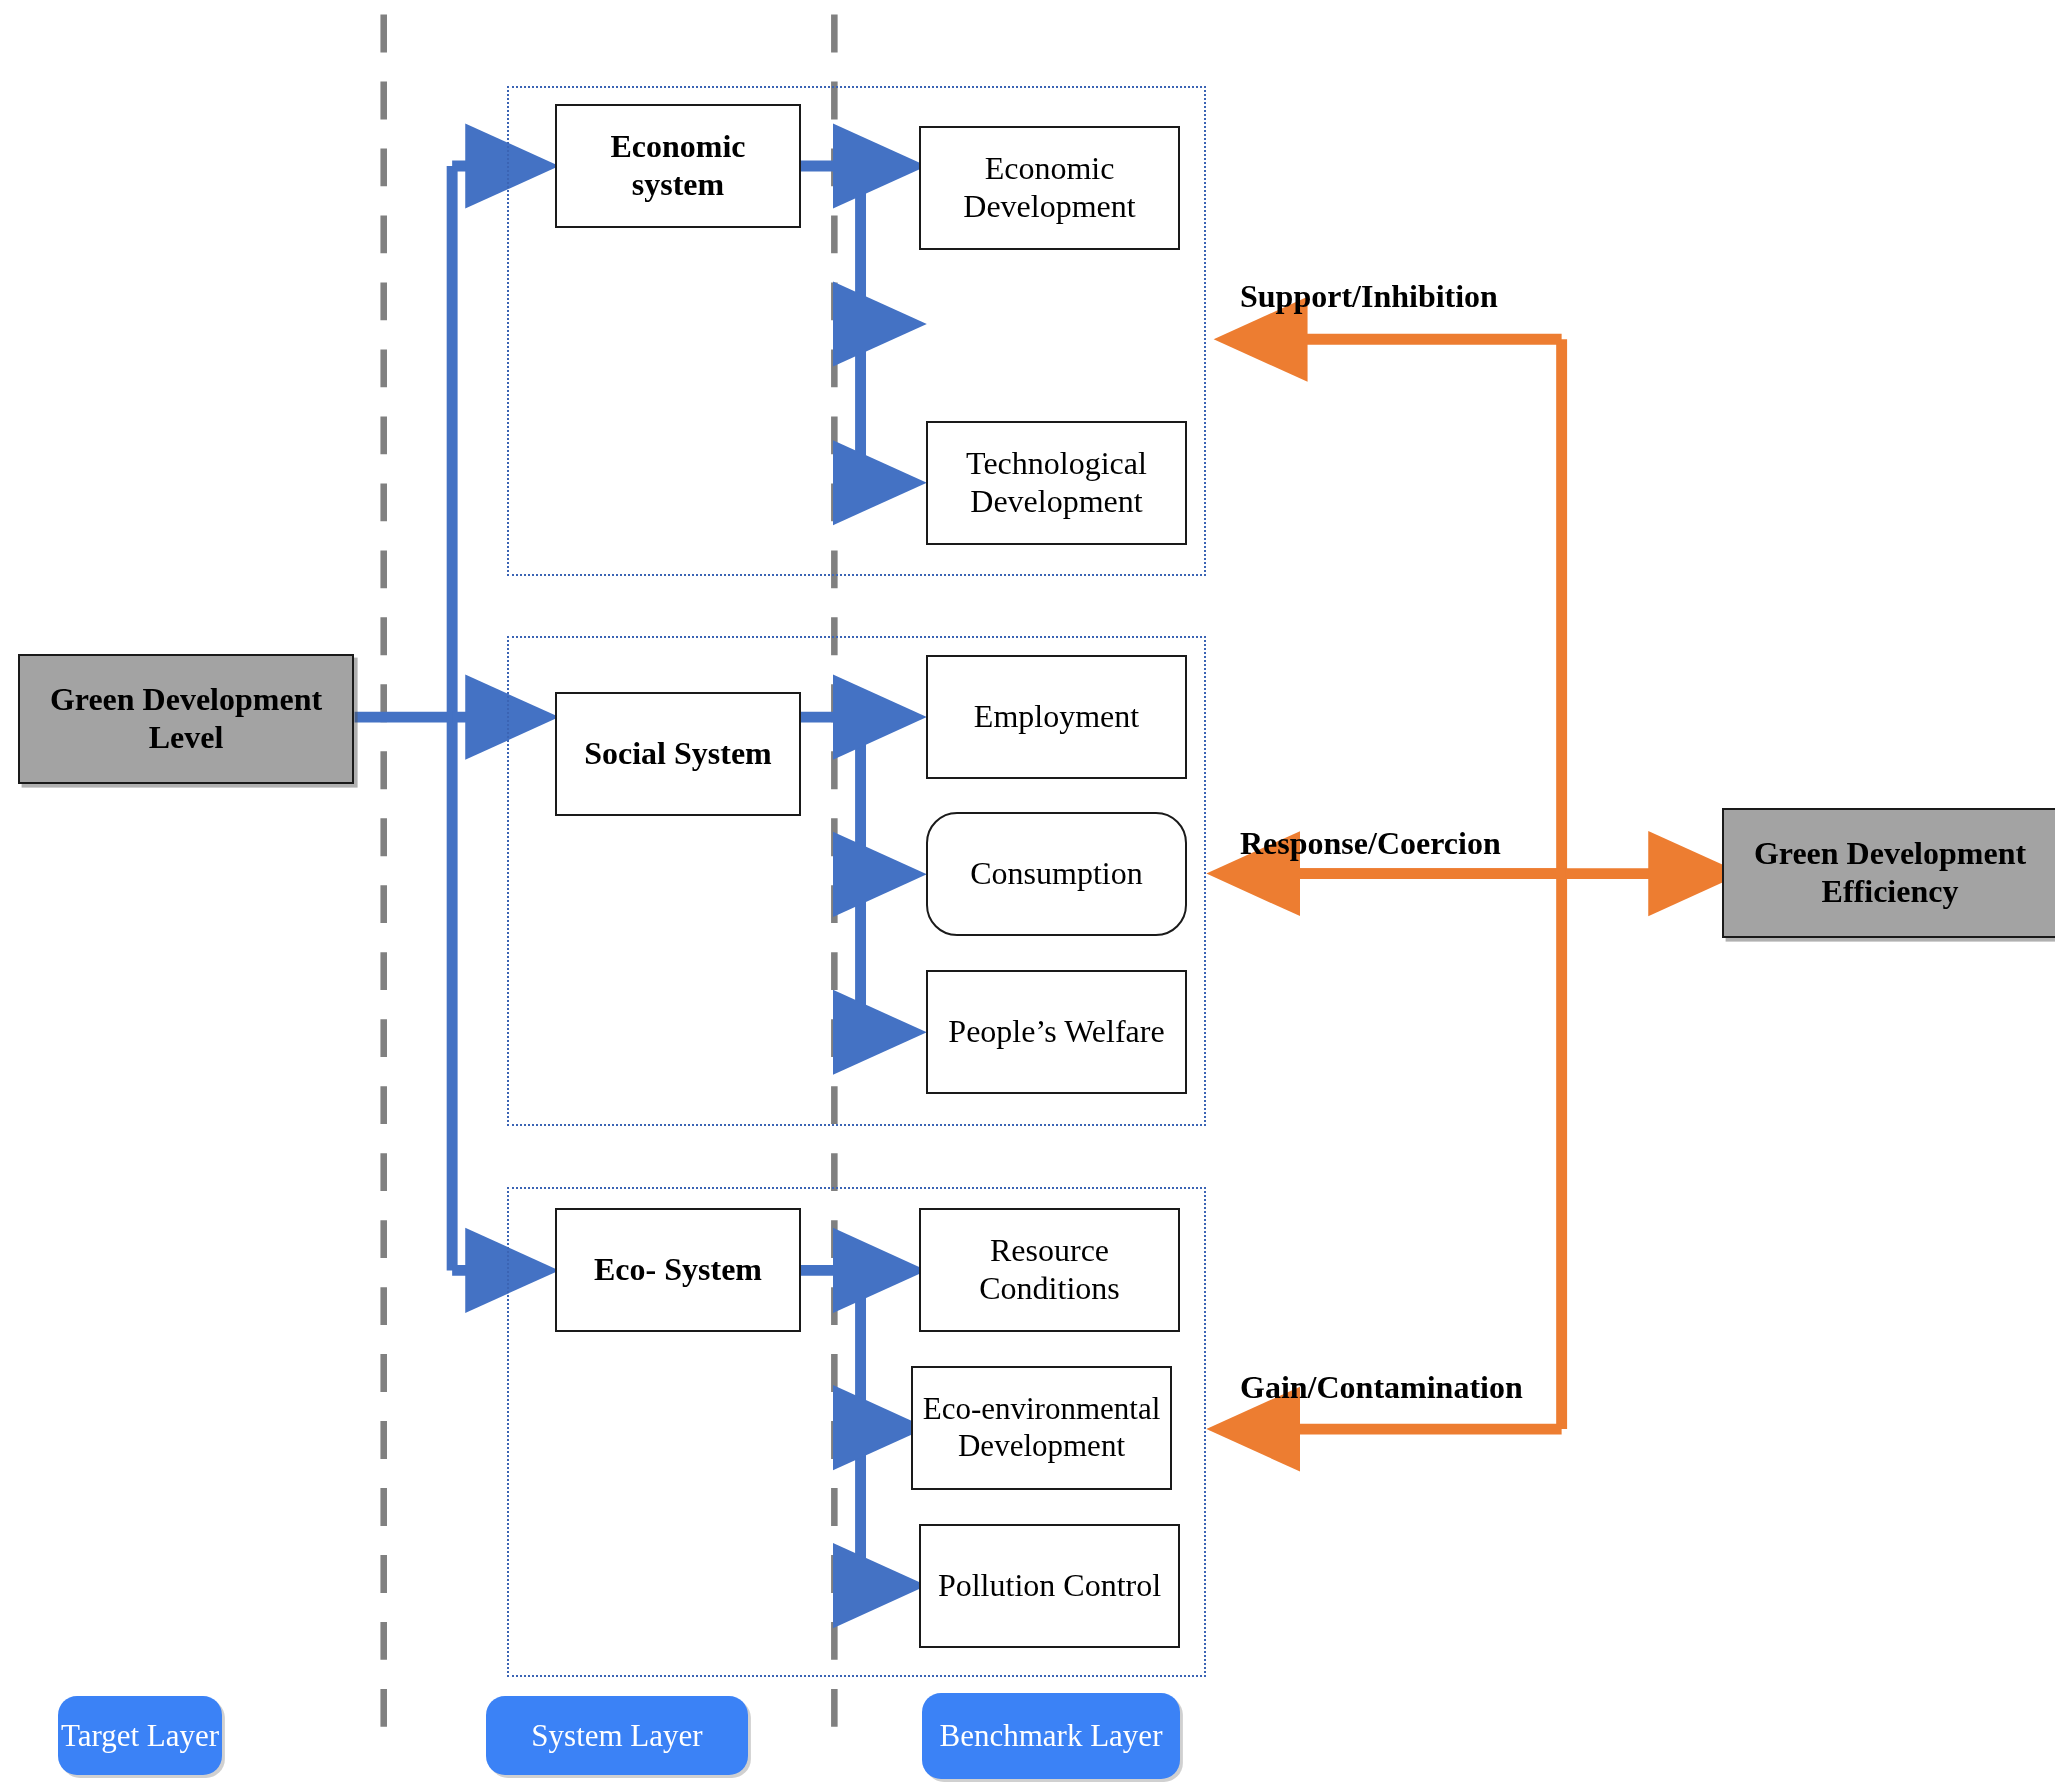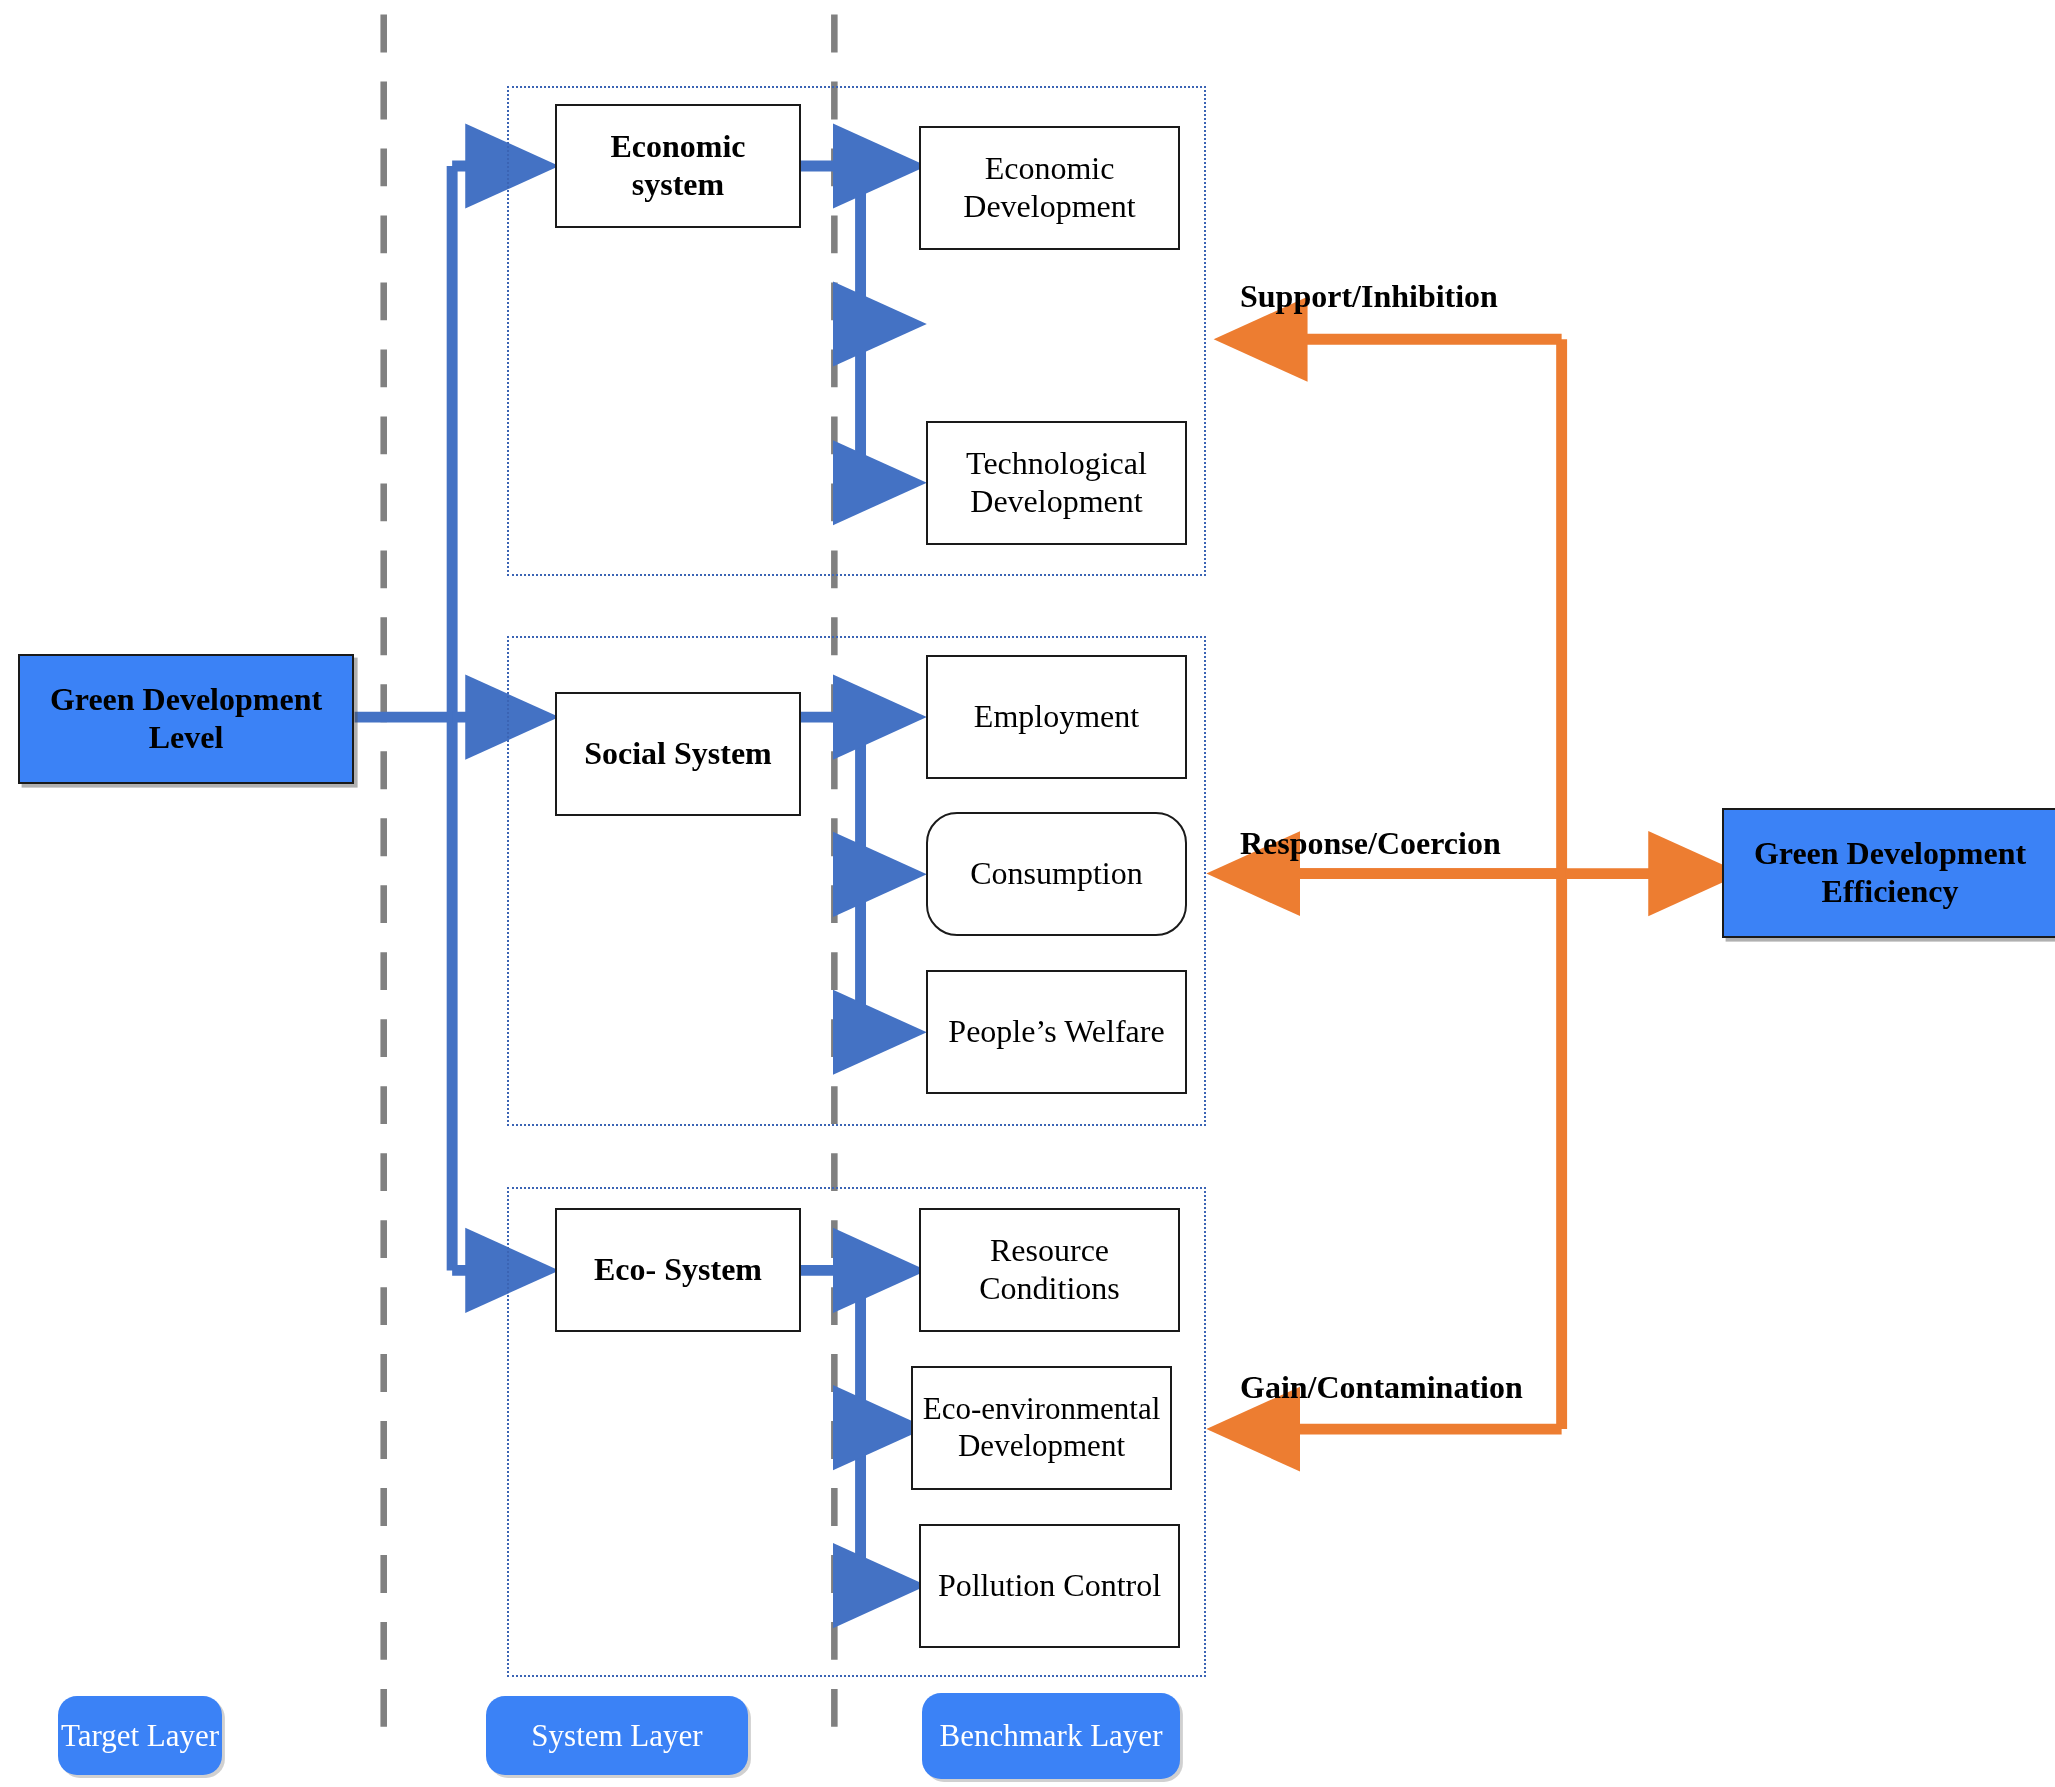--- a/index.html
+++ b/index.html
@@ -40,21 +40,21 @@
   .plain-box {
     background: #ffffff;
     border: 2.9px solid #1a1a1a;
     color: #000000;
     font-size: 32px;
   }
   .plain-box.bold {
     font-weight: bold;
   }
   .green-box {
-    background: #3b82f6;
+    background: #a3a3a3;
     border: 2.9px solid #1a1a1a;
     color: #000000;
     font-weight: bold;
     font-size: 32px;
     box-shadow: 3.6px 3.6px 0 rgba(80,80,80,0.45);
   }
   .layer-pill {
     position: absolute;
     box-sizing: border-box;
     display: flex;

